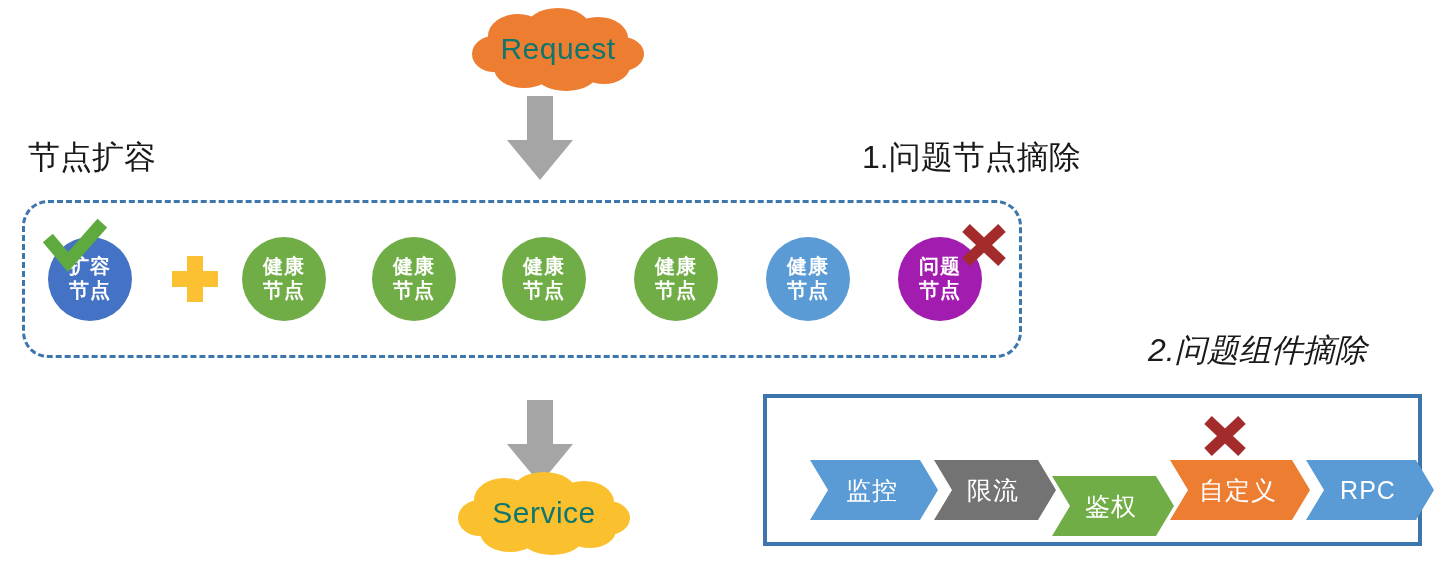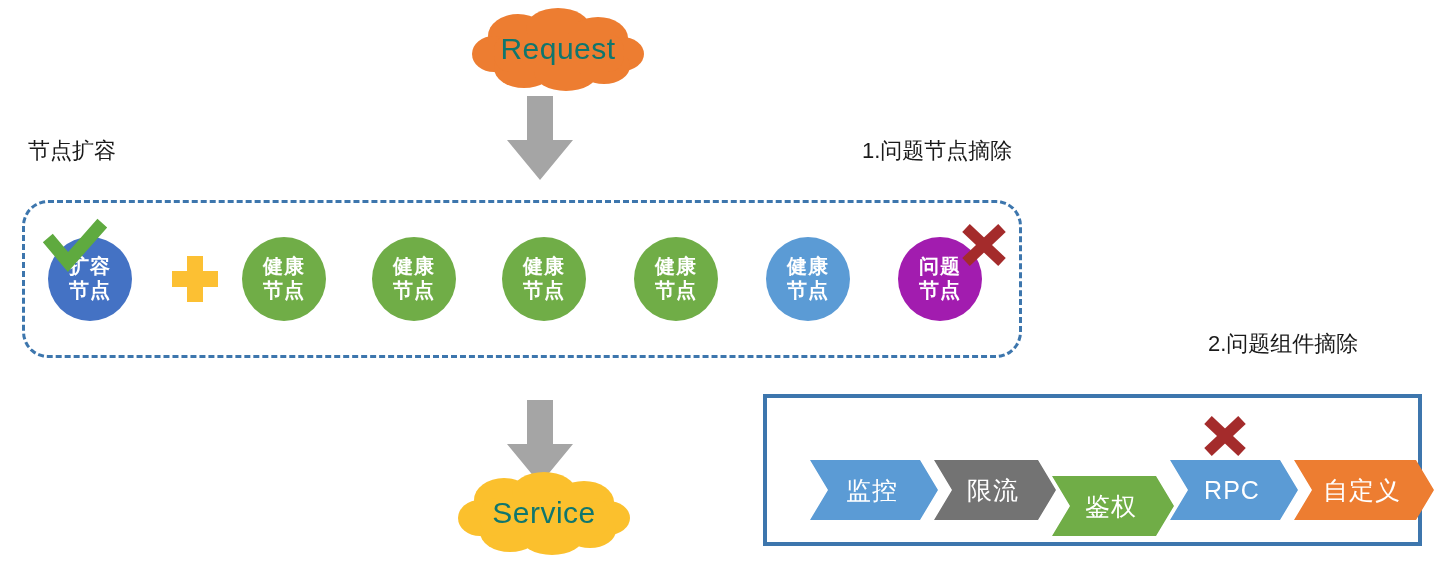--- a/index.html
+++ b/index.html
@@ -82,21 +82,21 @@
     left: 15px; top: 0; width: 16px; height: 46px;
   }
   .plus::after {
     left: 0; top: 15px; width: 46px; height: 16px;
   }
 
   
   .title {
     position: absolute;
     color: #1a1a1a;
-    font-size: 22px;
+    font-size: 32px;
     white-space: nowrap;
   }
 
   
   .callout-box {
     position: absolute;
     left: 763px;
     top: 394px;
     width: 659px;
     height: 152px;
@@ -158,21 +158,21 @@
   <div class="gray-arrow" style="left:497px; top:96px;">
     <svg width="86" height="86" viewBox="0 0 86 86">
       <polygon points="30,0 56,0 56,44 76,44 43,84 10,44 30,44" fill="#a5a5a5"></polygon>
     </svg>
   </div>
 
   <div class="title" style="left:28px; top:136px;">节点扩容</div>
 
   <div class="title" style="left:862px; top:136px;">1.问题节点摘除</div>
 
-  <div class="title" style="left:1208px; top:329px;">2.问题组件摘除</div>
+  <div class="title" style="left:1148px; top:329px;font-style:italic;">2.问题组件摘除</div>
 
   <div class="dashed-box"></div>
 
   <div id="node-layer">
       <div class="node" style="left: 48px; top: 237px; background: rgb(68, 114, 196);">
         <span>扩容</span>
         <span>节点</span>
       </div>
       <div class="node" style="left: 242px; top: 237px; background: rgb(112, 173, 71);">
         <span>健康</span>
@@ -235,25 +235,25 @@
   <div class="chev-row" id="chev-layer">
       <div class="chev first" style="background: rgb(91, 155, 213); width: 128px;">
         <span>监控</span>
       </div>
       <div class="chev" style="background: #737373; width: 122px;">
         <span>限流</span>
       </div>
       <div class="chev" style="background: rgb(112, 173, 71); width: 122px; margin-top: 32px;">
         <span>鉴权</span>
       </div>
+      <div class="chev" style="background: rgb(237, 125, 49); width: 140px;">
+        <span>自定义</span>
+      </div>
       <div class="chev" style="background: rgb(91, 155, 213); width: 128px;">
         <span>RPC</span>
-      </div>
-      <div class="chev" style="background: rgb(237, 125, 49); width: 140px;">
-        <span>自定义</span>
       </div>
     </div>
 
   <svg class="abs" style="left:0; top:0; width:1440px; height:564px; pointer-events:none;">
 
     <g>
       <polyline points="52,243 68,262 98,228" fill="none" stroke="#5faa3f" stroke-width="13" stroke-linecap="square" stroke-linejoin="miter"></polyline>
     </g>
 
     <g>

